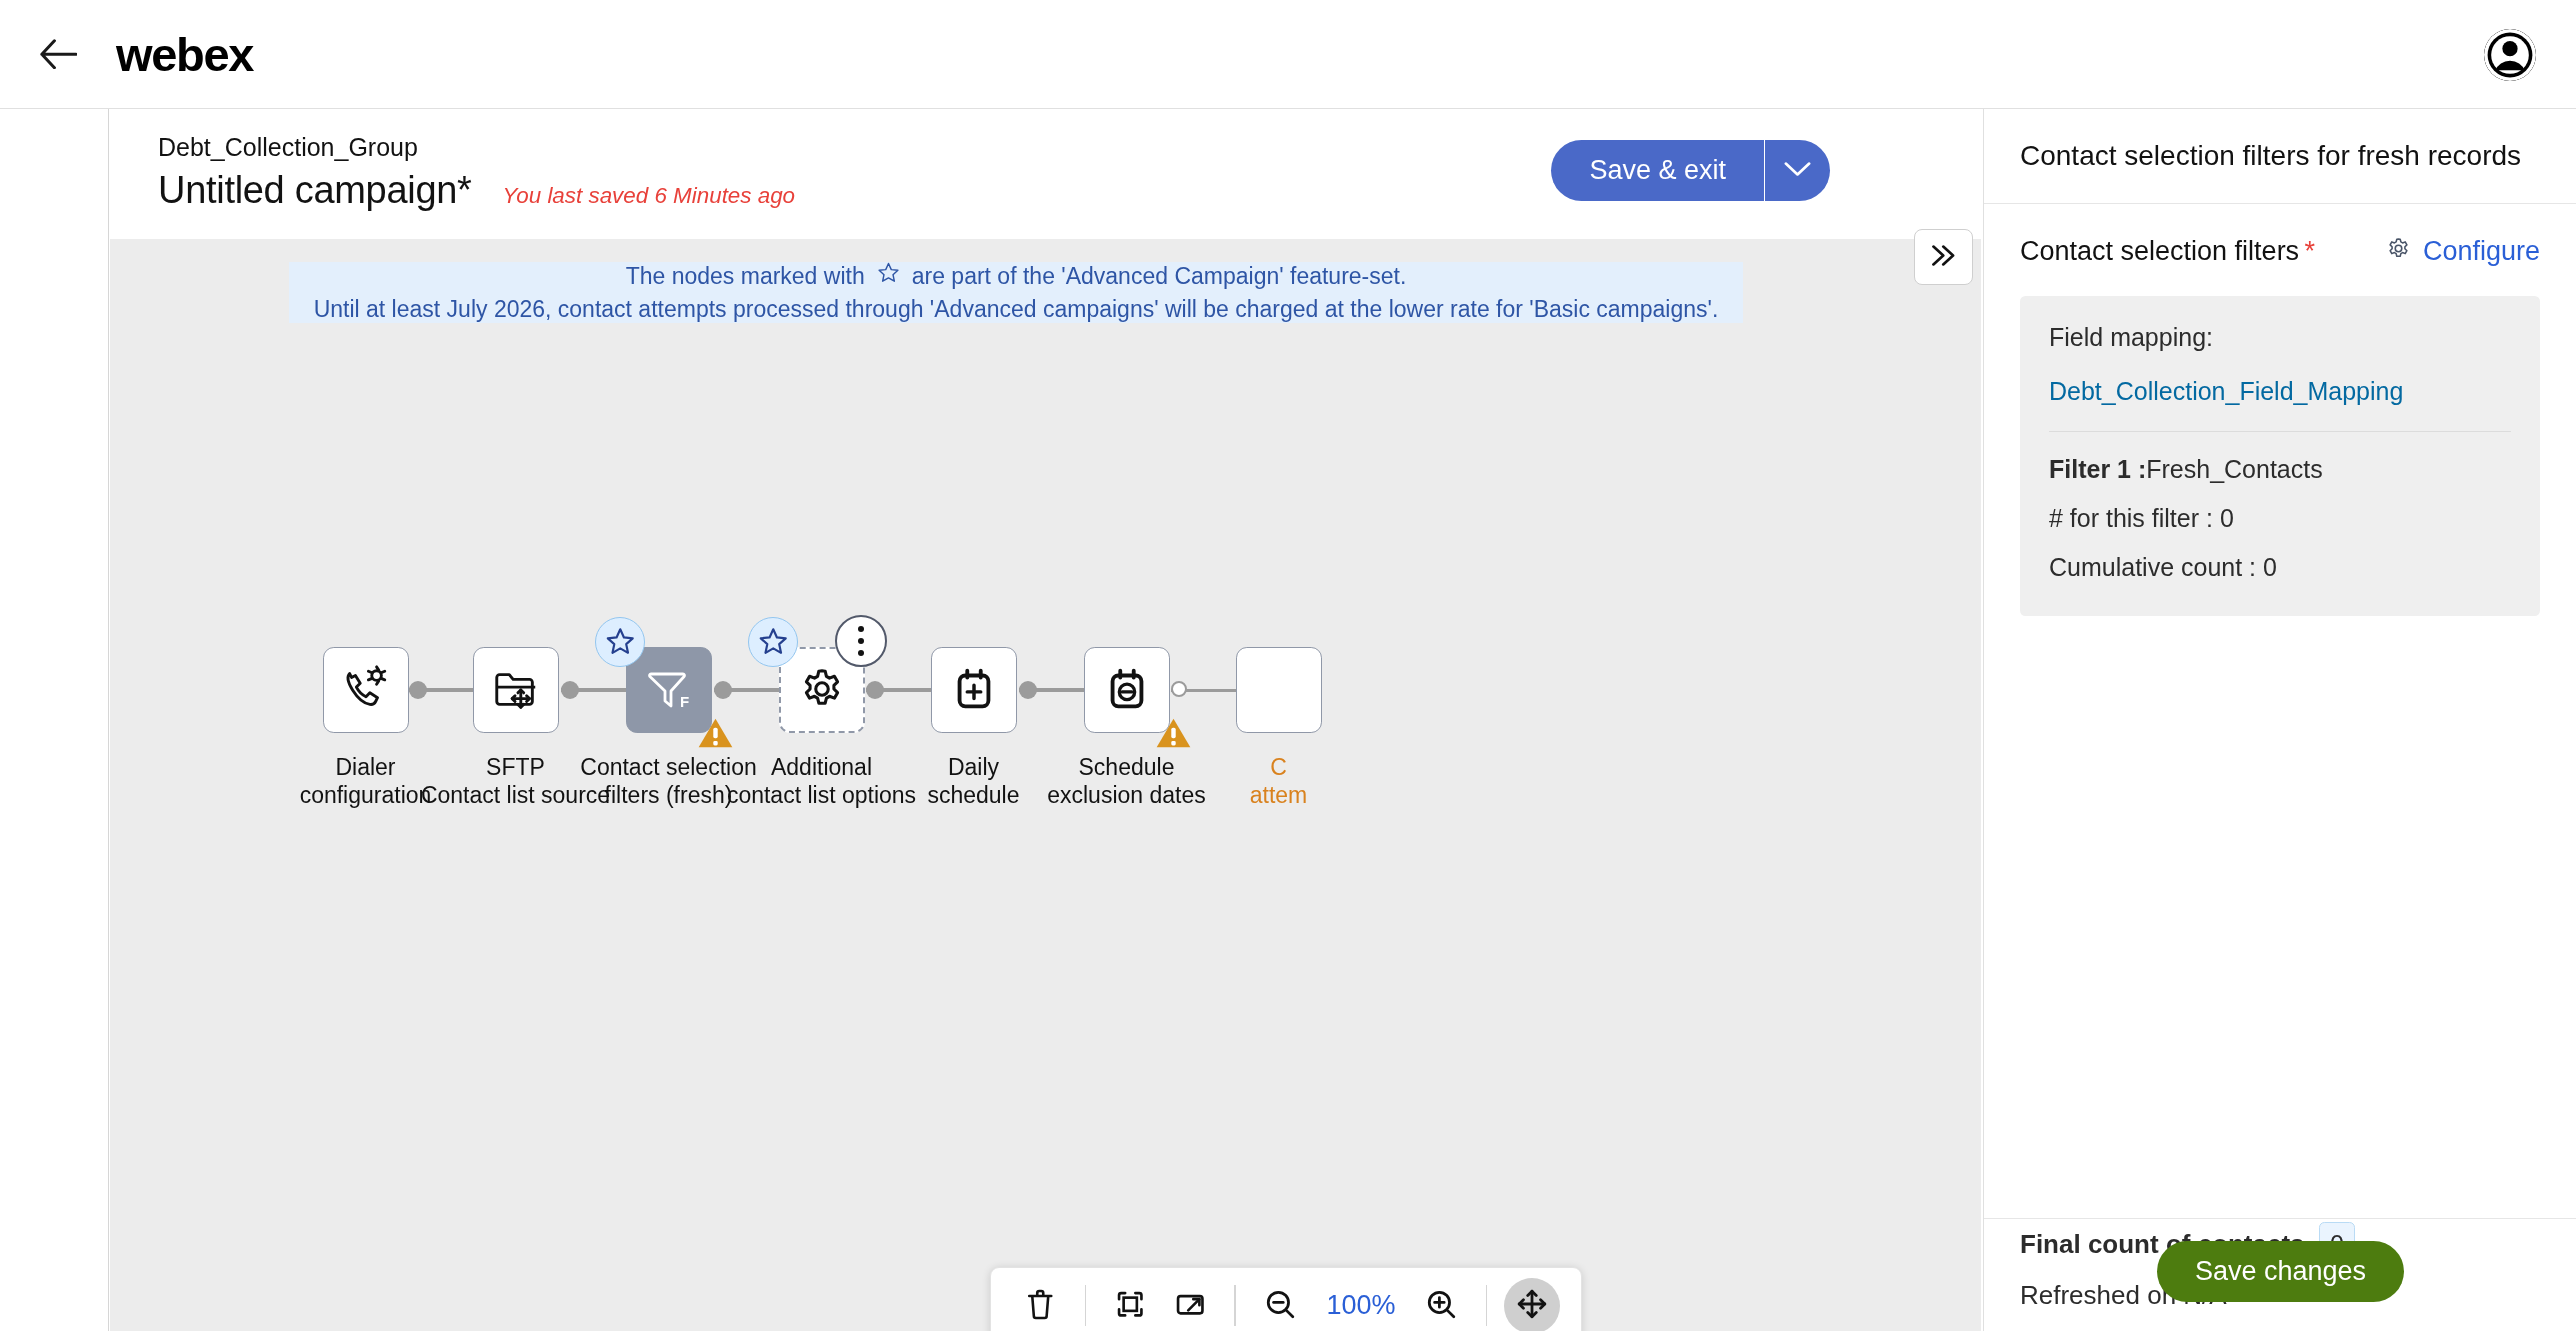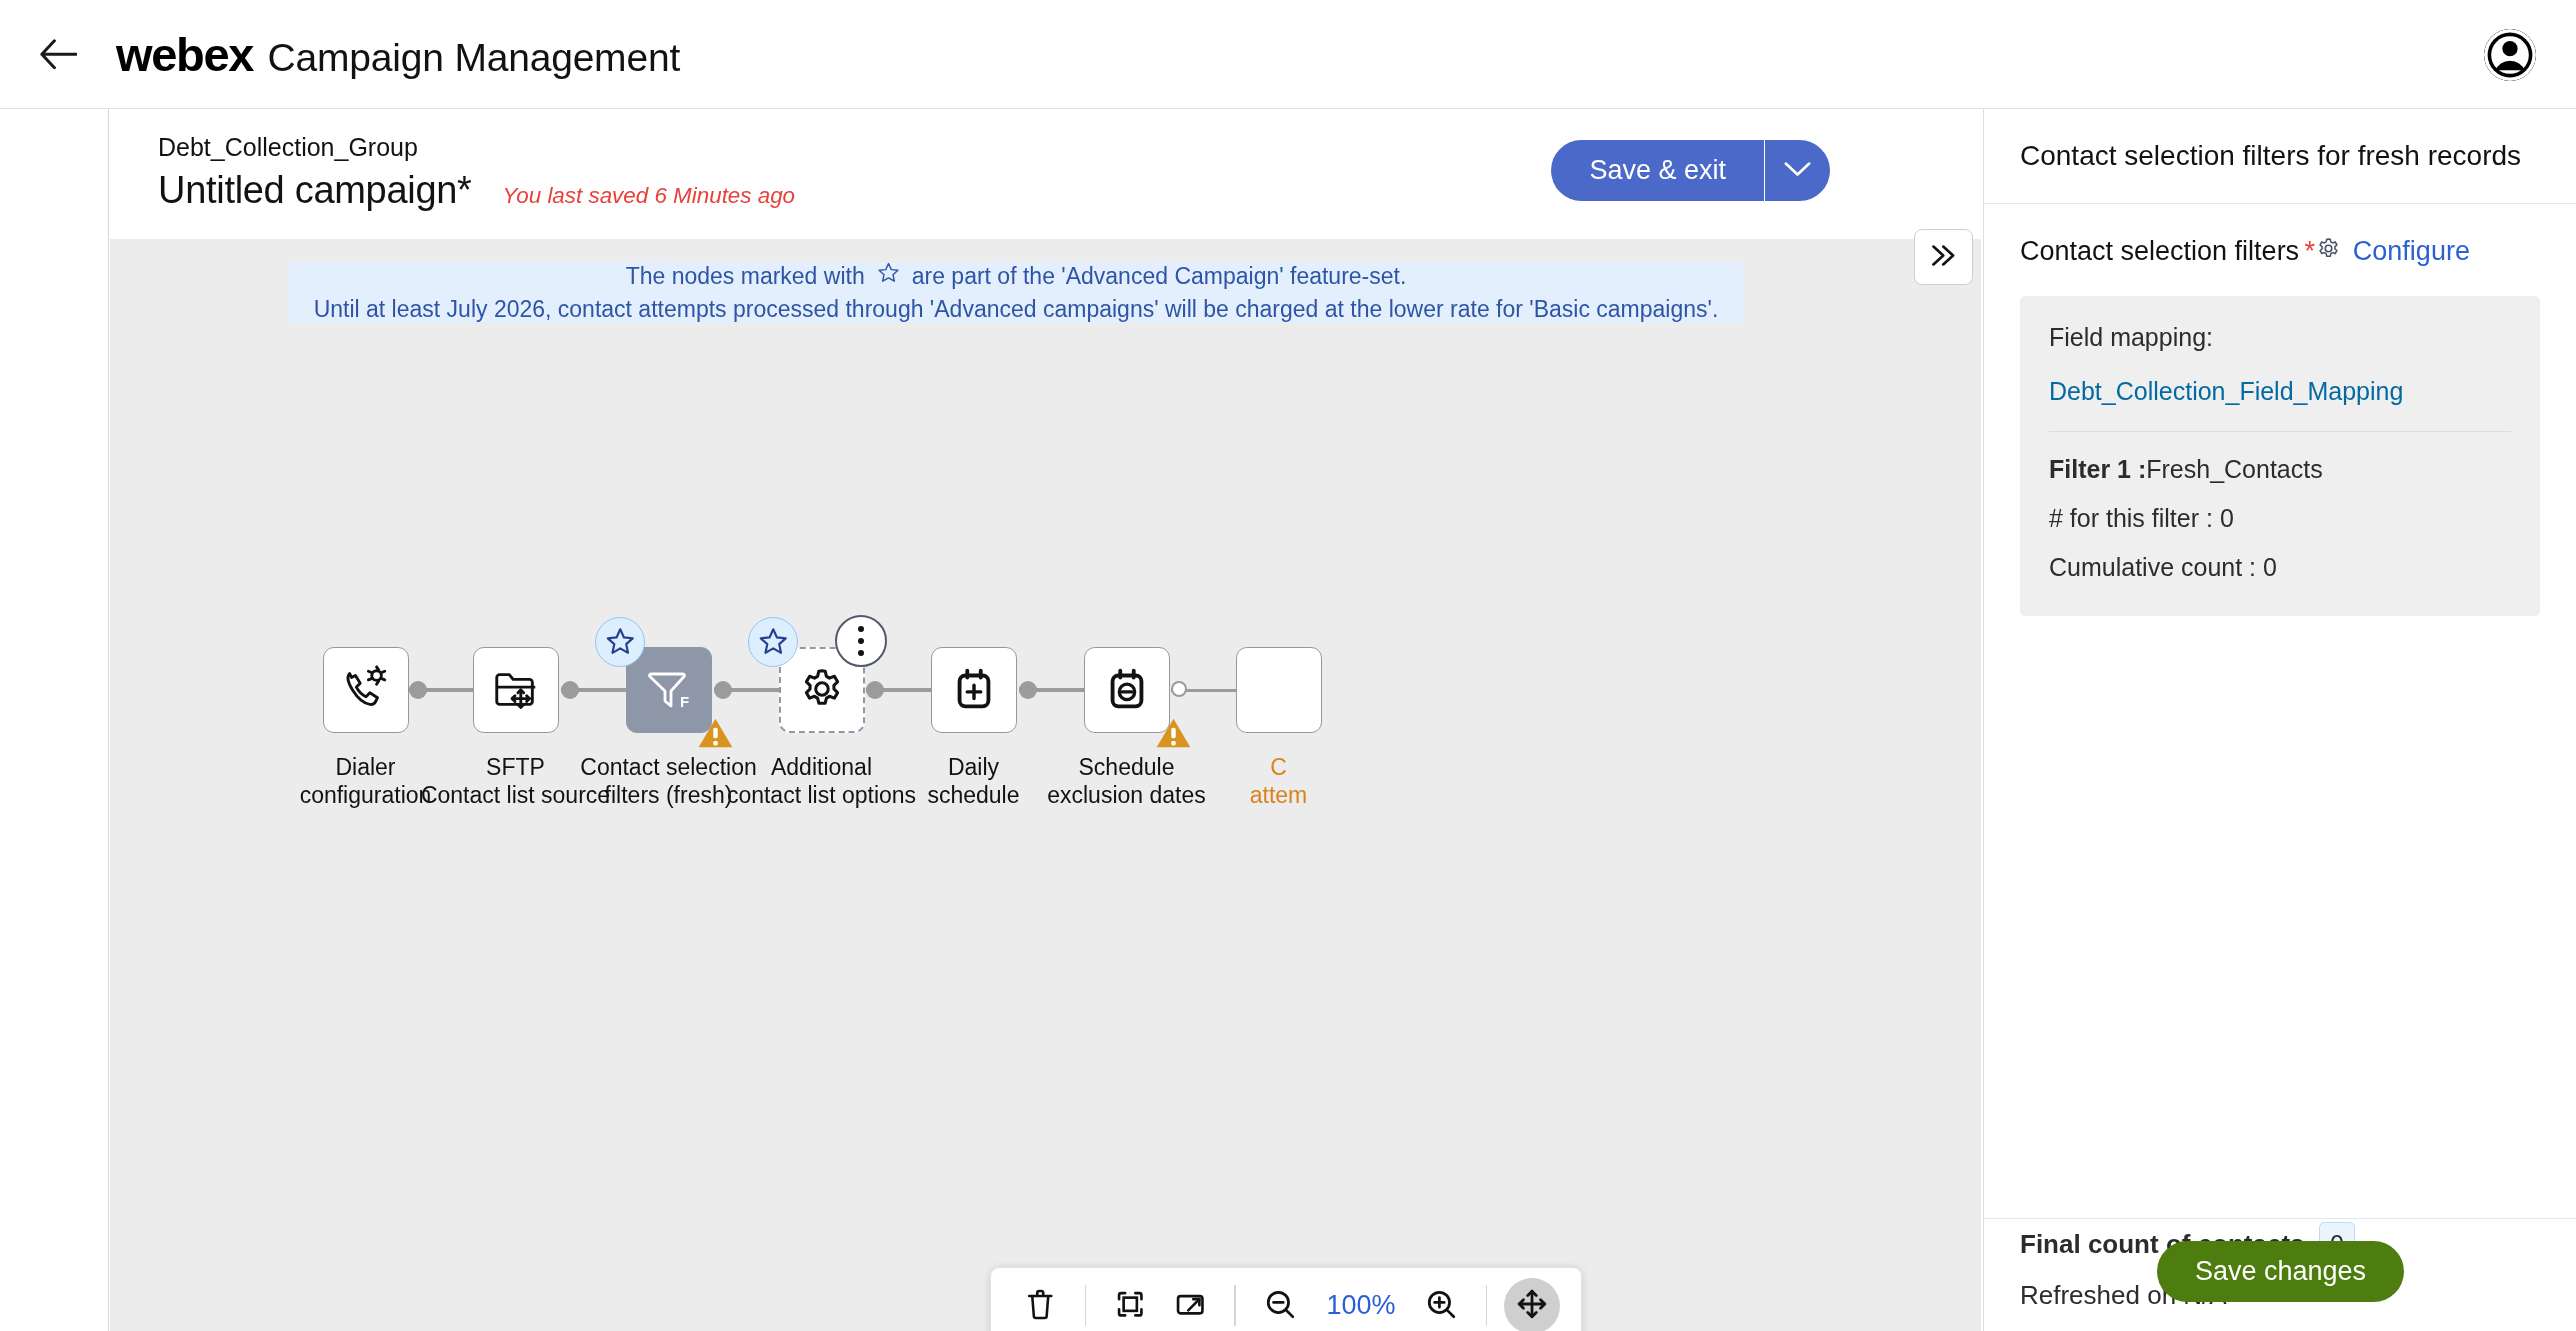--- a/index.html
+++ b/index.html
@@ -167,21 +167,21 @@
     position: absolute; left: 1983px; top: 109px;
     width: 593px; height: 1222px; background: #fff;
     border-left: 1.8px solid #e0e0e0;
   }
   .rp-header {
     height: 95px; display: flex; align-items: center;
     padding-left: 36px; border-bottom: 1.8px solid #e6e6e6;
   }
   .rp-title { font-size: 28px; color: #121212; }
   .rp-row {
-    display: flex; align-items: center; 
+    display: flex; align-items: center; justify-content: space-between;
     padding: 30.5px 36px 0 36px;
   }
   .rp-label { font-size: 27px; color: #121212; }
   .rp-req { color: #e8413a; font-size: 27px; margin-left: 5.4px; }
   .rp-configure {
     display: flex; align-items: center; gap: 10.8px;
     color: #2a5fd6; font-size: 27px; cursor: pointer;
   }
   .rp-card {
     margin: 27px 36px 0 36px; background: #efefef;
@@ -226,21 +226,20 @@
 <body>
 
 <div class="topbar">
   <div class="back-arrow">
     <svg width="38" height="30.5" viewBox="0 0 42 34">
         <path d="M17 2 L3 17 L17 32 M3 17 H41" stroke="#1a1a1a" stroke-width="3.4" fill="none" stroke-linecap="round" stroke-linejoin="round"></path>
       </svg>
   </div>
   <div class="brand-wrap">
     <span class="brand-webex">webex</span>
-    <span class="brand-sub">Campaign Management</span>
   </div>
   <div class="avatar">
     <svg width="52" height="52" viewBox="0 0 58 58">
       <circle cx="29" cy="29" r="29" fill="#fff"></circle>
       <circle cx="29" cy="29" r="25" fill="#000"></circle>
       <circle cx="29" cy="29" r="21" fill="#fff"></circle>
       <circle cx="29" cy="22" r="8.5" fill="#000"></circle>
       <path d="M13 46 a16.5 14 0 0 1 32 0 z" fill="#000"></path>
     </svg>
   </div>

